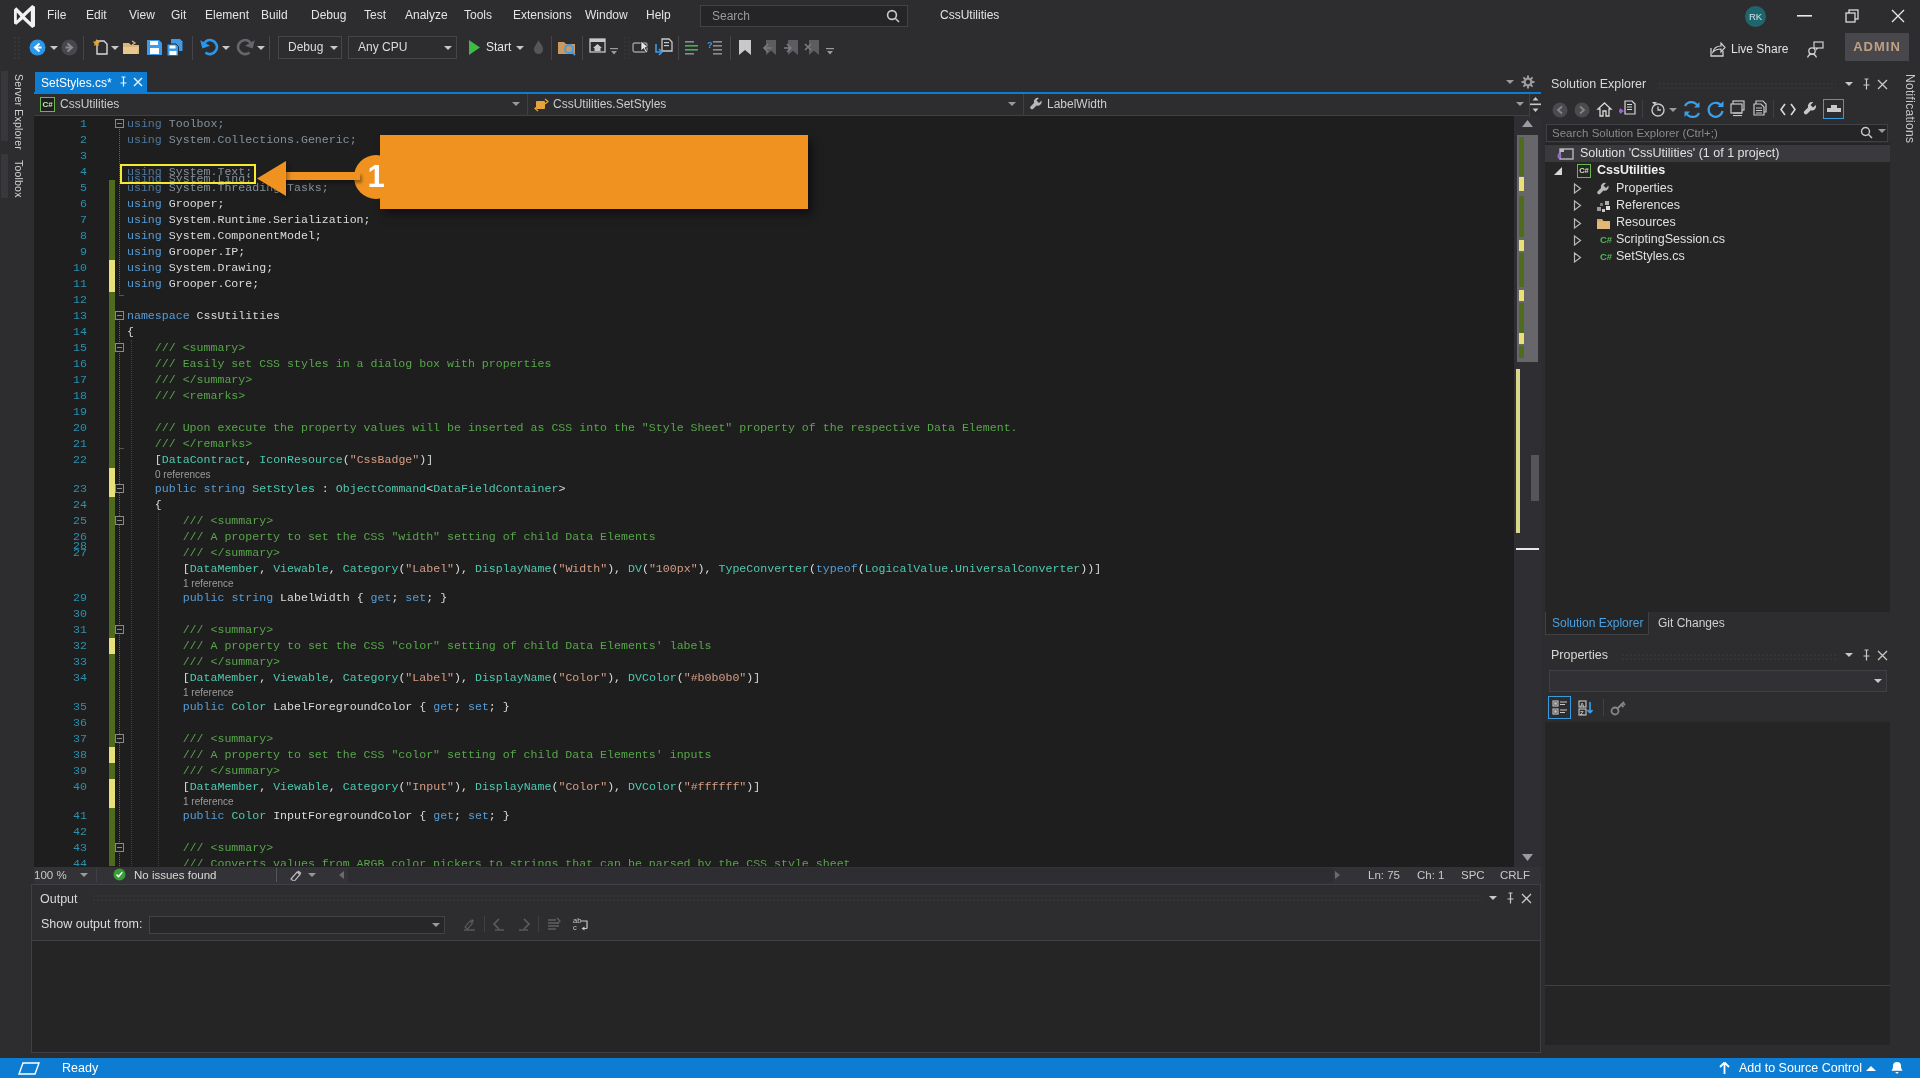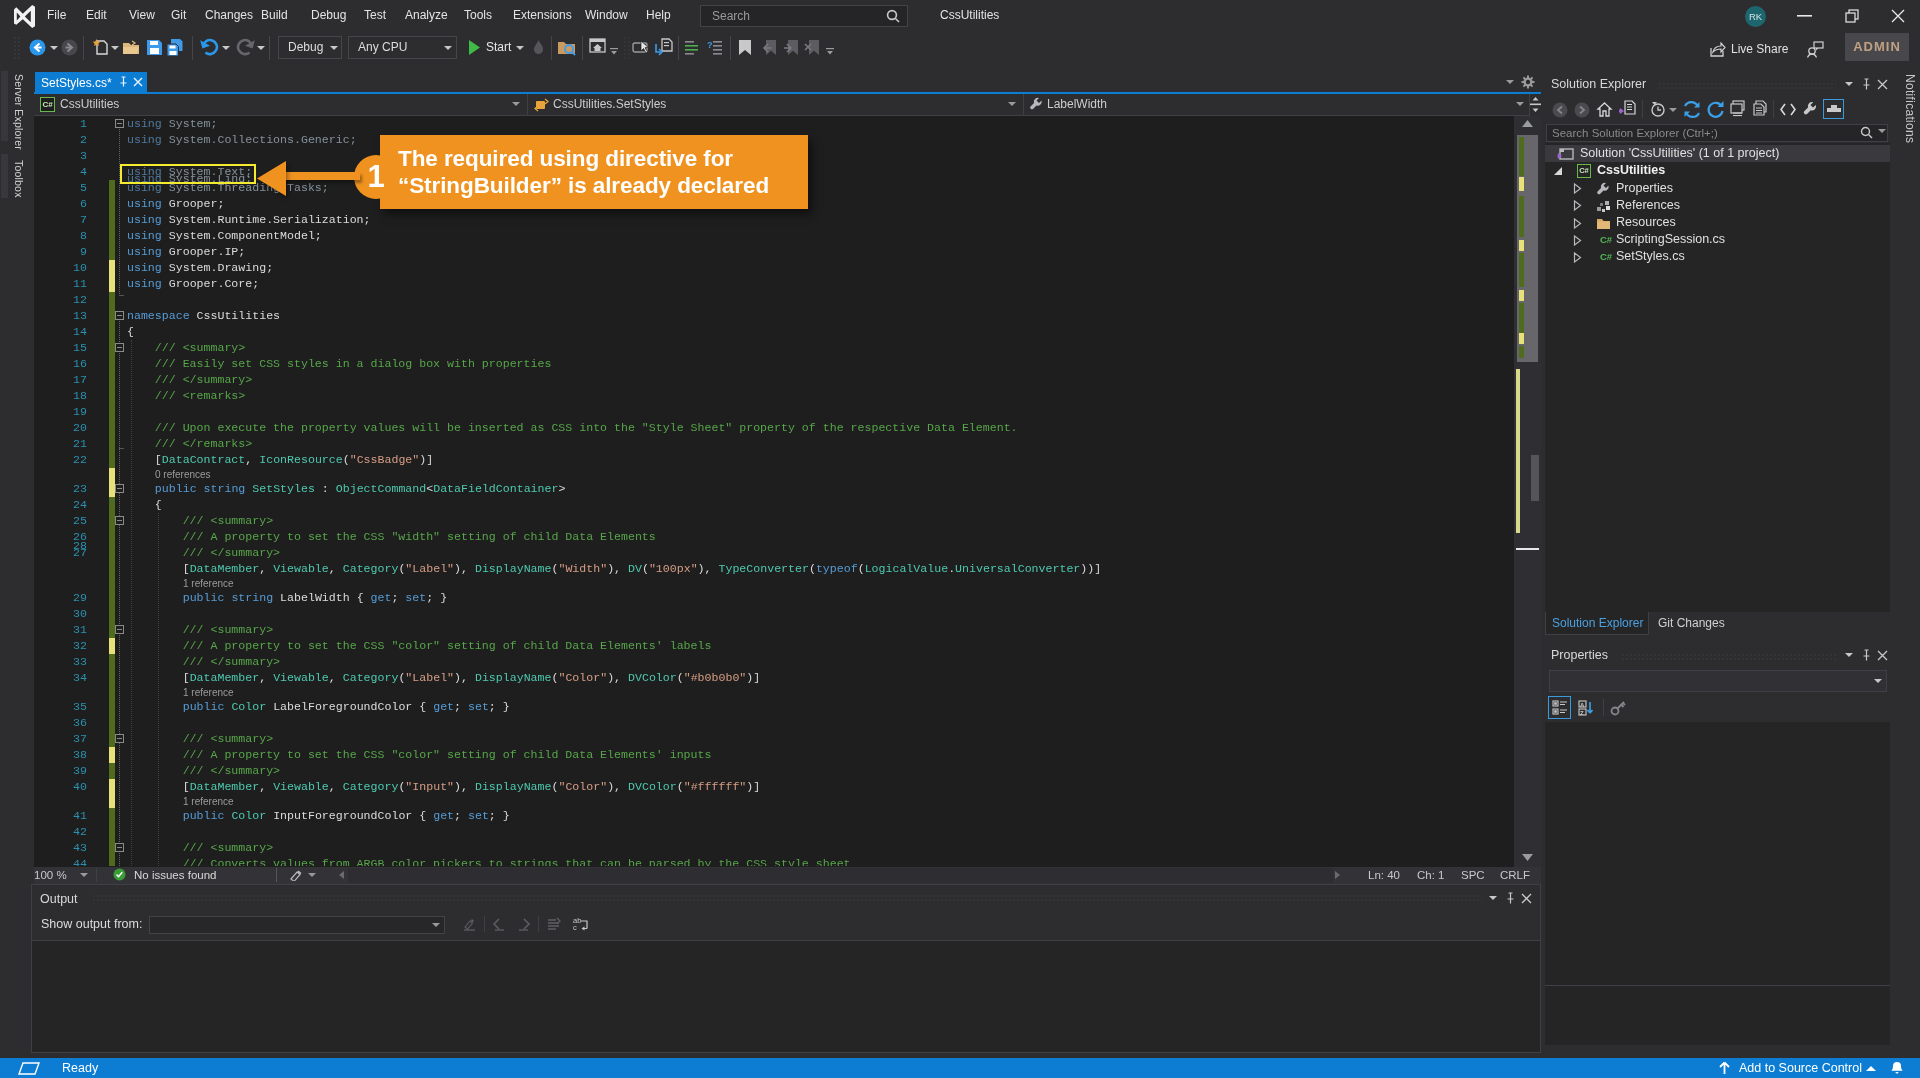--- a/index.html
+++ b/index.html
@@ -20,21 +20,21 @@
 </style></head><body>
 <div id="root">
 <div class="abs" style="left:0;top:0;width:1920px;height:30px;background:#2d2d30"></div>
 <svg class="abs" style="left:14px;top:5px;" width="22" height="23" viewBox="0 0 22 23">
       <path fill-rule="evenodd" d="M18.2 0 L21 1.8 V21.2 L18.2 23 L8.8 14.3 L2.3 19.8 L0 18.6 V4.4 L2.3 2.2 L8.8 8.7 Z M2.8 7.6 L6.4 11.5 L2.8 15.4 Z M16.8 5.8 V17.2 L10.8 11.5 Z" fill="#f1f1f1"></path>
     </svg>
 <div class="menuitem" style="left:47px">File</div>
 <div class="menuitem" style="left:86px">Edit</div>
 <div class="menuitem" style="left:129px">View</div>
 <div class="menuitem" style="left:171px">Git</div>
-<div class="menuitem" style="left:205px">Changes</div>
+<div class="menuitem" style="left:205px">Element</div>
 <div class="menuitem" style="left:261px">Build</div>
 <div class="menuitem" style="left:311px">Debug</div>
 <div class="menuitem" style="left:364px">Test</div>
 <div class="menuitem" style="left:405px">Analyze</div>
 <div class="menuitem" style="left:464px">Tools</div>
 <div class="menuitem" style="left:513px">Extensions</div>
 <div class="menuitem" style="left:585px">Window</div>
 <div class="menuitem" style="left:646px">Help</div>
 <div class="abs" style="left:700px;top:5px;width:208px;height:22px;background:#252528;border:1px solid #434346"></div>
 <div class="abs" style="left:712px;top:5px;height:22px;line-height:22px;font-size:12px;color:#999"></div>
@@ -236,21 +236,21 @@
 <div class="caret" style="left:1516px;top:102px;border-top-color:#9a9a9a"></div>
 <div class="abs" style="left:1529.5px;top:94px;width:11.5px;height:21.5px;background:#2d2d30"></div>
 <svg class="abs" style="left:1530px;top:97px;" width="11" height="15" viewBox="0 0 11 15">
       <path d="M5.5 0 l3 3.5 h-6z M5.5 15 l-3-3.5 h6z" fill="#c8c8c8"></path>
       <rect x="0" y="6.5" width="11" height="1.6" fill="#c8c8c8"></rect>
     </svg>
 <div class="abs" style="left:34px;top:115.5px;width:1480px;height:751px;background:#1e1e1e"></div>
 <div class="abs" style="left:130.5px;top:339.8px;width:1px;height:526.2px;border-left:1px dotted #3f3f46"></div>
 <div class="abs" style="left:158.4px;top:512.8px;width:1px;height:353.20000000000005px;border-left:1px dotted #3f3f46"></div>
 <div class="ln" style="top:115.8px;">1</div>
-<div class="cl" style="top:115.8px;"><span class="ku">using</span><span class="gu"> System;</span></div>
+<div class="cl" style="top:115.8px;"><span class="ku">using</span><span class="gu"> Toolbox;</span></div>
 <div class="ln" style="top:131.8px;">2</div>
 <div class="cl" style="top:131.8px;"><span class="ku">using</span><span class="gu"> System.Collections.Generic;</span></div>
 <div class="ln" style="top:147.8px;">3</div>
 <div class="cl" style="top:147.8px;margin-top:23px;"><span class="ku">using</span><span class="gu"> System.Linq;</span></div>
 <div class="ln" style="top:163.8px;">4</div>
 <div class="cl" style="top:163.8px;"><span class="ku">using</span><span class="gu"> System.Text;</span></div>
 <div class="ln" style="top:179.8px;">5</div>
 <div class="cl" style="top:179.8px;"><span class="ku">using</span><span class="gu"> System.Threading.Tasks;</span></div>
 <div class="ln" style="top:195.8px;">6</div>
 <div class="cl" style="top:195.8px;"><span class="k">using</span> Grooper;</div>
@@ -385,21 +385,20 @@
       <path d="M6.5 9 L12 2 H1 Z" fill="#999ca1"></path>
     </svg>
 <div class="abs" style="left:119.5px;top:163.5px;width:136px;height:20px;border:2px solid #f4ea30;z-index:6"></div>
 <div class="abs" style="z-index:7;left:380px;top:135px;width:428px;height:74px;background:#f0921f;box-shadow:4px 5px 8px rgba(0,0,0,.5)"></div>
 <div class="abs" style="z-index:7;left:354px;top:155px;width:44px;height:44px;border-radius:50%;background:#f0921f"></div>
 <div class="abs" style="z-index:8;left:283px;top:171.5px;width:77px;height:8px;background:#f0921f;box-shadow:2px 3px 3px rgba(0,0,0,.35)"></div>
 <svg class="abs" style="z-index:8;left:256px;top:160px;filter:drop-shadow(2px 3px 2px rgba(0,0,0,.35))" width="30" height="37" viewBox="0 0 30 37">
       <path d="M1 18.5 L30 1 L30 36 Z" fill="#f0921f"></path>
     </svg>
 <div class="abs" style="z-index:9;left:365px;top:159px;width:22px;height:36px;color:#fff;font-size:31px;font-weight:bold;text-align:center;line-height:36px">1</div>
-<div class="abs" style="z-index:9;left:398px;top:144.5px;color:#fff;font-size:22.5px;font-weight:bold;line-height:27.5px;letter-spacing:-.08px;white-space:nowrap">The required using directive for<br>“StringBuilder” is already declared</div>
 <div class="abs" style="left:34px;top:866.5px;width:1507px;height:17px;background:#333337"></div>
 <div class="abs" style="left:34px;top:866.5px;height:17px;line-height:17px;font-size:11.5px;color:#c8c8c8">100 %</div>
 <div class="caret" style="left:80px;top:873px;border-top-color:#9a9a9a"></div>
 <div class="vsep" style="left:96px;top:868px;height:14px;background:#3f3f46"></div>
 <svg class="abs" style="left:113px;top:868px;" width="13" height="13" viewBox="0 0 13 13">
       <circle cx="6.5" cy="6.5" r="6" fill="#3a9c36"></circle>
       <path d="M3.5 6.5 l2 2.2 3.8-4.4" stroke="#fff" stroke-width="1.5" fill="none"></path>
     </svg>
 <div class="abs" style="left:134px;top:866.5px;height:17px;line-height:17px;font-size:11.5px;color:#d8d8d8">No issues found</div>
 <div class="vsep" style="left:276px;top:868px;height:14px;background:#55555a"></div>
@@ -408,21 +407,21 @@
       <path d="M8 3 l1.5-1.5 3 2.5 -1.5 1.5z" fill="#b8b8bc"></path>
     </svg>
 <div class="caret" style="left:308px;top:873px;border-top-color:#9a9a9a"></div>
 <svg class="abs" style="left:337px;top:870px;" width="8" height="10" viewBox="0 0 8 10">
       <path d="M7 1 L2 5 L7 9z" fill="#6a6a70"></path>
     </svg>
 <svg class="abs" style="left:1334px;top:870px;" width="8" height="10" viewBox="0 0 8 10">
       <path d="M1 1 L6 5 L1 9z" fill="#6a6a70"></path>
     </svg>
 <div class="abs" style="left:348px;top:867.5px;width:985px;height:15px;background:#2e2e32"></div>
-<div class="abs" style="left:1368px;top:866.5px;width:60px;height:17px;line-height:17px;font-size:11.5px;color:#c8c8c8;text-align:left">Ln: 40</div>
+<div class="abs" style="left:1368px;top:866.5px;width:60px;height:17px;line-height:17px;font-size:11.5px;color:#c8c8c8;text-align:left">Ln: 75</div>
 <div class="abs" style="left:1417px;top:866.5px;width:50px;height:17px;line-height:17px;font-size:11.5px;color:#c8c8c8">Ch: 1</div>
 <div class="abs" style="left:1461px;top:866.5px;width:40px;height:17px;line-height:17px;font-size:11.5px;color:#c8c8c8">SPC</div>
 <div class="abs" style="left:1500px;top:866.5px;width:44px;height:17px;line-height:17px;font-size:11.5px;color:#c8c8c8">CRLF</div>
 <div class="abs" style="left:31px;top:884px;width:1510px;height:169px;background:#2d2d30;border:1px solid #3f3f46"></div>
 <div class="abs" style="left:40px;top:887px;width:120px;height:24px;line-height:24px;font-size:12.5px;color:#d8d8d8">Output</div>
 <div class="abs dots" style="left:92px;top:894px;width:1390px;height:9px;opacity:.55"></div>
 <div class="caret" style="left:1489px;top:896px;border-top-color:#c8c8c8"></div>
 <svg class="abs" style="left:1505px;top:892px;" width="11" height="13" viewBox="0 0 11 13">
       <path d="M5.5 1 v6 M2.5 7 h6 M3.5 1 h4 M5.5 7 v4.5" stroke="#c8c8c8" stroke-width="1.2" fill="none"></path>
     </svg>

